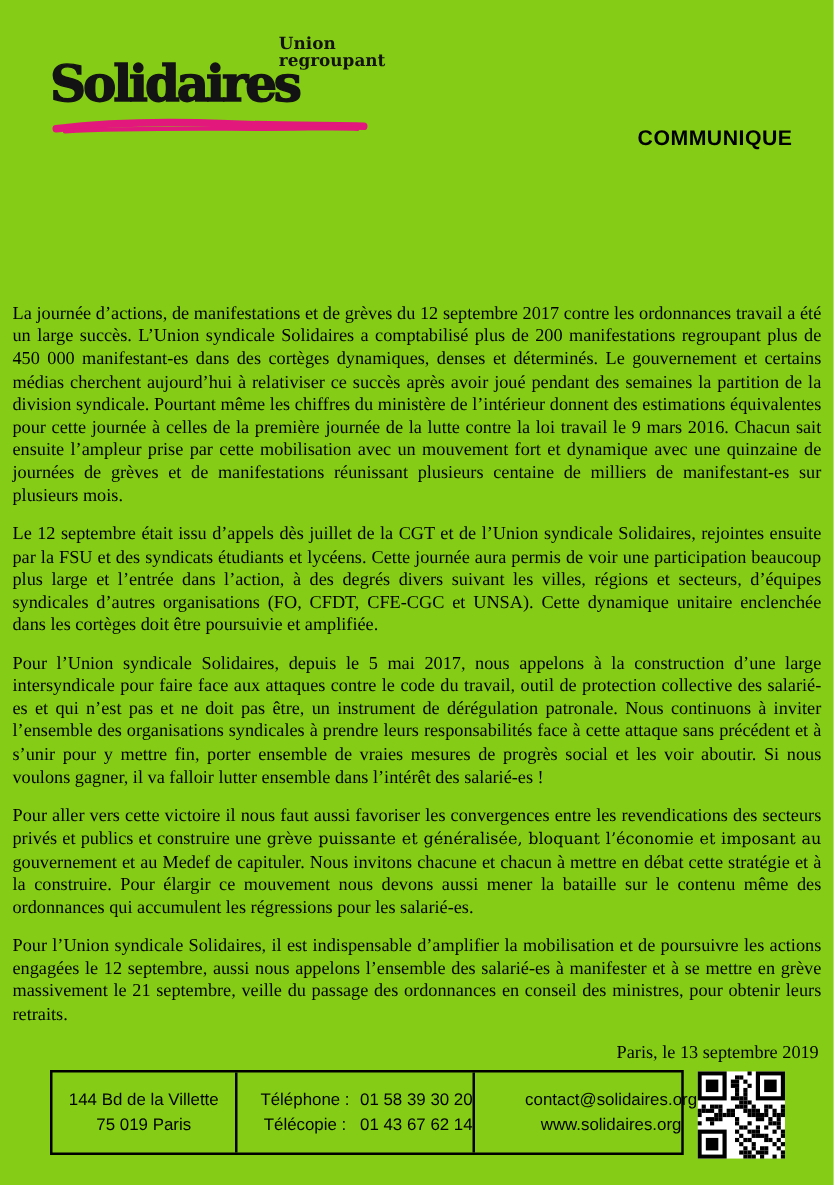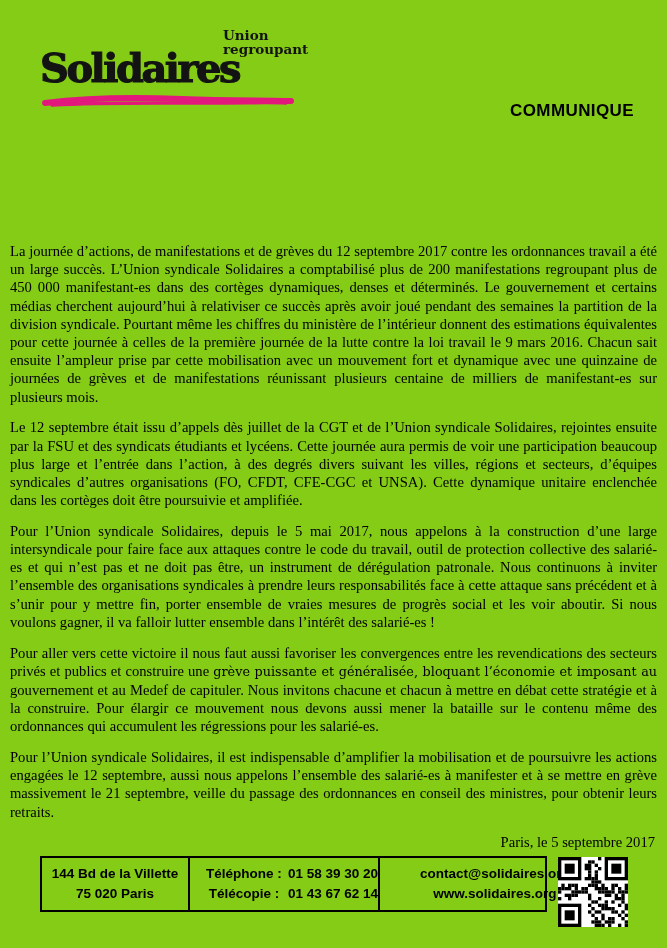--- a/index.html
+++ b/index.html
@@ -69,26 +69,26 @@
   .dateline {
     text-align: right;
     padding-right: 2px;
     margin-top: 2px;
     font-size: 14.6px;
   }
 
   
   .footer-table {
     position: absolute; left: 40px; top: 856px;
-    width: 507px; height: 56px;
+    width: 507px; height: 68px;
     box-sizing: border-box;
     border: 2px solid #000;
     display: flex;
     font-family: "Liberation Sans", sans-serif;
-    font-weight: bold;
+    font-weight: normal;
     font-size: 13.5px;
     line-height: 20px;
   }
   .footer-cell {
     box-sizing: border-box;
     display: flex;
     flex-direction: column;
     justify-content: center;
     align-items: center;
   }
@@ -122,27 +122,27 @@
 
 
   <div class="body-text">
     <div id="paragraphs">
         <p><span>La journée d’actions, de manifestations et de grèves du 12 septembre 2017 contre les ordonnances travail a été un large succès. L’Union syndicale Solidaires a comptabilisé plus de 200 manifestations regroupant plus de 450 000 manifestant-es dans des cortèges dynamiques, denses et déterminés. Le gouvernement et certains médias cherchent aujourd’hui à relativiser ce succès après avoir joué pendant des semaines la partition de la division syndicale. Pourtant même les chiffres du ministère de l’intérieur donnent des estimations équivalentes pour cette journée à celles de la première journée de la lutte contre la loi travail le 9 mars 2016. Chacun sait ensuite l’ampleur prise par cette mobilisation avec un mouvement fort et dynamique avec une quinzaine de journées de grèves et de manifestations réunissant plusieurs centaine de milliers de manifestant-es sur plusieurs mois.</span></p>
         <p><span>Le 12 septembre était issu d’appels dès juillet de la CGT et de l’Union syndicale Solidaires, rejointes ensuite par la FSU et des syndicats étudiants et lycéens. Cette journée aura permis de voir une participation beaucoup plus large et l’entrée dans l’action, à des degrés divers suivant les villes, régions et secteurs, d’équipes syndicales d’autres organisations (FO, CFDT, CFE-CGC et UNSA). Cette dynamique unitaire enclenchée dans les cortèges doit être poursuivie et amplifiée.</span></p>
         <p><span>Pour l’Union syndicale Solidaires, depuis le 5 mai 2017, nous appelons à la construction d’une large intersyndicale pour faire face aux attaques contre le code du travail, outil de protection collective des salarié-es et qui n’est pas et ne doit pas être, un instrument de dérégulation patronale. Nous continuons à inviter l’ensemble des organisations syndicales à prendre leurs responsabilités face à cette attaque sans précédent et à s’unir pour y mettre fin, porter ensemble de vraies mesures de progrès social et les voir aboutir. Si nous voulons gagner, il va falloir lutter ensemble dans l’intérêt des salarié-es !</span></p>
         <p><span>Pour aller vers cette victoire il nous faut aussi favoriser les convergences entre les revendications des secteurs privés et publics et construire une </span><span class="alt">grève puissante et généralisée, bloquant l’économie et imposant au </span><span>gouvernement et au Medef de capituler. Nous invitons chacune et chacun à mettre en débat cette stratégie et à la construire. Pour élargir ce mouvement nous devons aussi mener la bataille sur le contenu même des ordonnances qui accumulent les régressions pour les salarié-es.</span></p>
         <p><span>Pour l’Union syndicale Solidaires, il est indispensable d’amplifier la mobilisation et de poursuivre les actions engagées le 12 septembre, aussi nous appelons l’ensemble des salarié-es à manifester et à se mettre en grève massivement le 21 septembre, veille du passage des ordonnances en conseil des ministres, pour obtenir leurs retraits.</span></p>
       </div>
-    <div class="dateline">Paris, le 5 septembre 2017</div>
+    <div class="dateline">Paris, le 13 septembre 2019</div>
   </div>
 
   <div class="footer-table">
     <div class="footer-cell cell-address">
       <div>144 Bd de la Villette</div>
-      <div>75 020 Paris</div>
+      <div>75 019 Paris</div>
     </div>
     <div class="footer-cell cell-phones">
       <div class="phone-line">
         <span class="lbl">Téléphone :</span>
         <span class="val">01 58 39 30 20</span>
       </div>
       <div class="phone-line">
         <span class="lbl">Télécopie :</span>
         <span class="val">01 43 67 62 14</span>
       </div>

